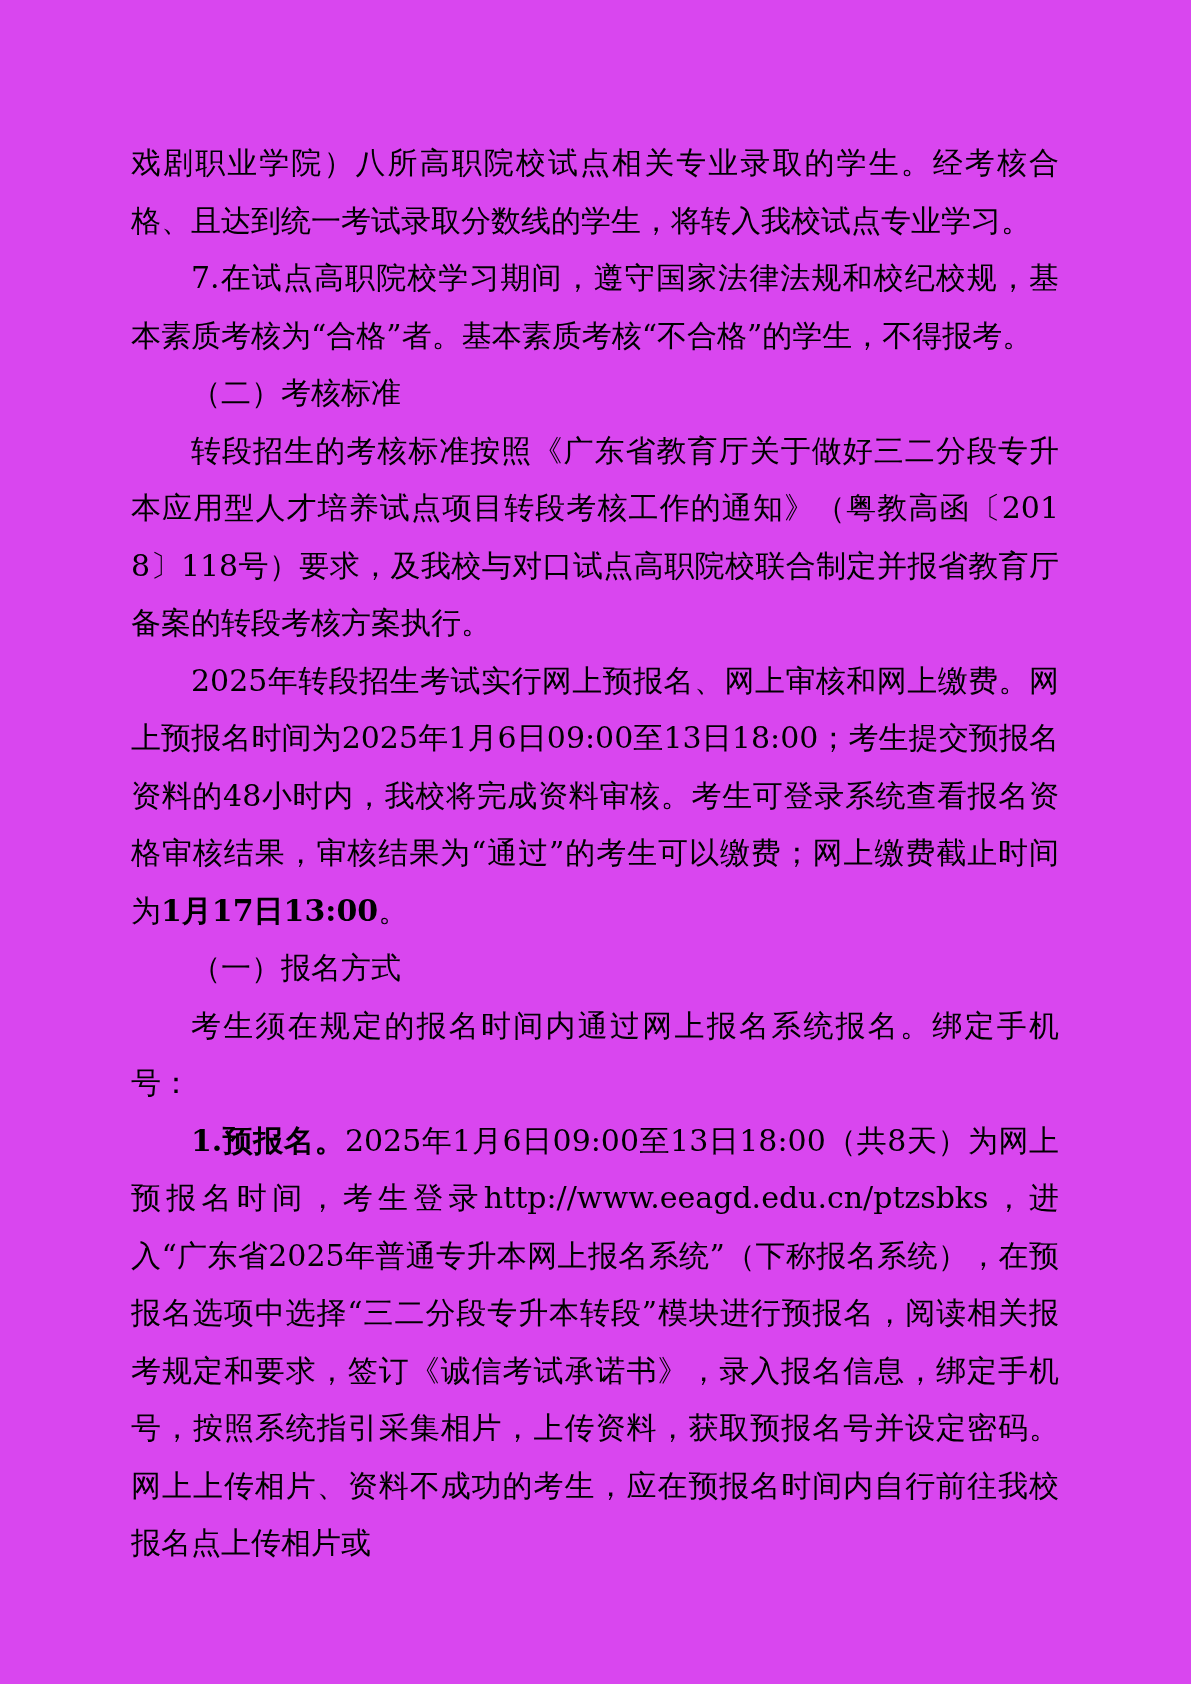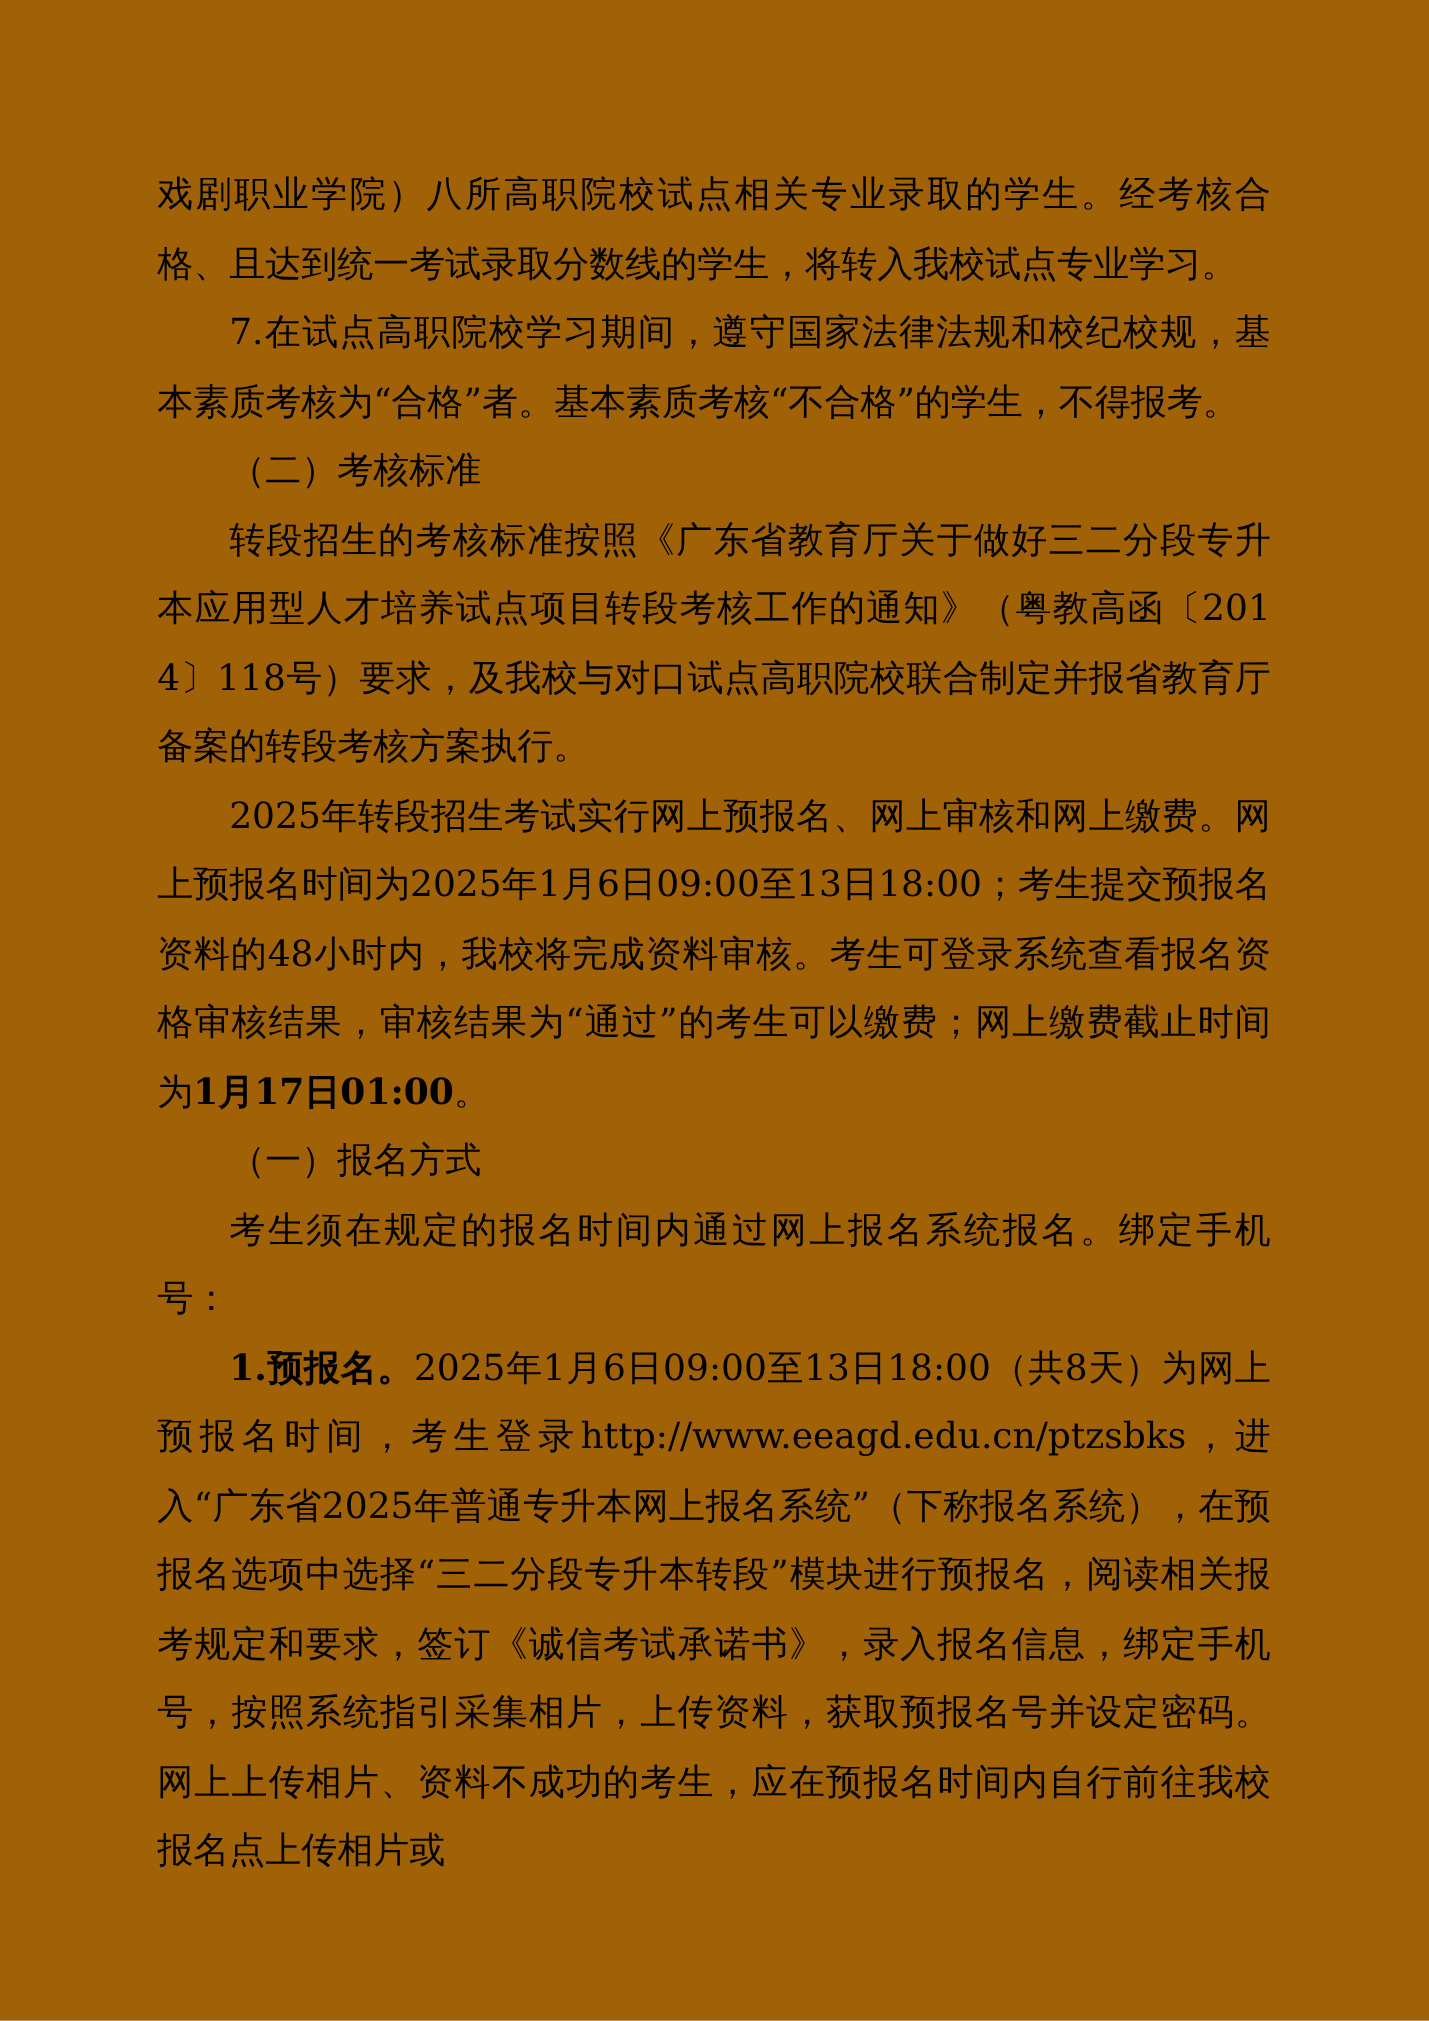--- a/index.html
+++ b/index.html
@@ -5,21 +5,21 @@
   html, body {
     margin: 0;
     padding: 0;
     background: #e8e8e8;
   }
   .page {
     position: relative;
     width: 1191px;
     height: 1684px;
     margin: 0 auto;
-    background: #a16207;
+    background: #d946ef;
     overflow: hidden;
   }
   .doc {
     position: absolute;
     left: 131px;
     top: 134px;
     width: 928px;
     color: #000000;
     font-family: "DejaVu Serif", "Liberation Serif", serif;
     font-size: 30px;
@@ -44,19 +44,19 @@
   }
 </style>
 </head>
 <body>
 
 <div class="page">
   <div class="doc">
     <p class="no-indent">戏剧职业学院）八所高职院校试点相关专业录取的学生。经考核合格、且达到统一考试录取分数线的学生，将转入我校试点专业学习。</p>
     <p>7.在试点高职院校学习期间，遵守国家法律法规和校纪校规，基本素质考核为“合格”者。基本素质考核“不合格”的学生，不得报考。</p>
     <p class="bold">（二）考核标准</p>
-    <p>转段招生的考核标准按照《广东省教育厅关于做好三二分段专升本应用型人才培养试点项目转段考核工作的通知》（粤教高函〔2014〕118号）要求，及我校与对口试点高职院校联合制定并报省教育厅备案的转段考核方案执行。</p>
-    <p><span>2025年转段招生考试实行网上预报名、网上审核和网上缴费。网上预报名时间为2025年1月6日09:00至13日18:00；考生提交预报名资料的48小时内，我校将完成资料审核。考生可登录系统查看报名资格审核结果，审核结果为“通过”的考生可以缴费；网上缴费截止时间为</span><b>1月17日01:00</b><span>。</span></p>
+    <p>转段招生的考核标准按照《广东省教育厅关于做好三二分段专升本应用型人才培养试点项目转段考核工作的通知》（粤教高函〔2018〕118号）要求，及我校与对口试点高职院校联合制定并报省教育厅备案的转段考核方案执行。</p>
+    <p><span>2025年转段招生考试实行网上预报名、网上审核和网上缴费。网上预报名时间为2025年1月6日09:00至13日18:00；考生提交预报名资料的48小时内，我校将完成资料审核。考生可登录系统查看报名资格审核结果，审核结果为“通过”的考生可以缴费；网上缴费截止时间为</span><b>1月17日13:00</b><span>。</span></p>
     <p>（一）报名方式</p>
     <p>考生须在规定的报名时间内通过网上报名系统报名。绑定手机号：</p>
     <p><b>1.预报名。</b><span>2025年1月6日09:00至13日18:00（共8天）为网上预报名时间，考生登录http://www.eeagd.edu.cn/ptzsbks，进入“广东省2025年普通专升本网上报名系统”（下称报名系统），在预报名选项中选择“三二分段专升本转段”模块进行预报名，阅读相关报考规定和要求，签订《诚信考试承诺书》，录入报名信息，绑定手机号，按照系统指引采集相片，上传资料，获取预报名号并设定密码。网上上传相片、资料不成功的考生，应在预报名时间内自行前往我校报名点上传相片或</span></p>
   </div>
 </div>
 
 </body></html>

